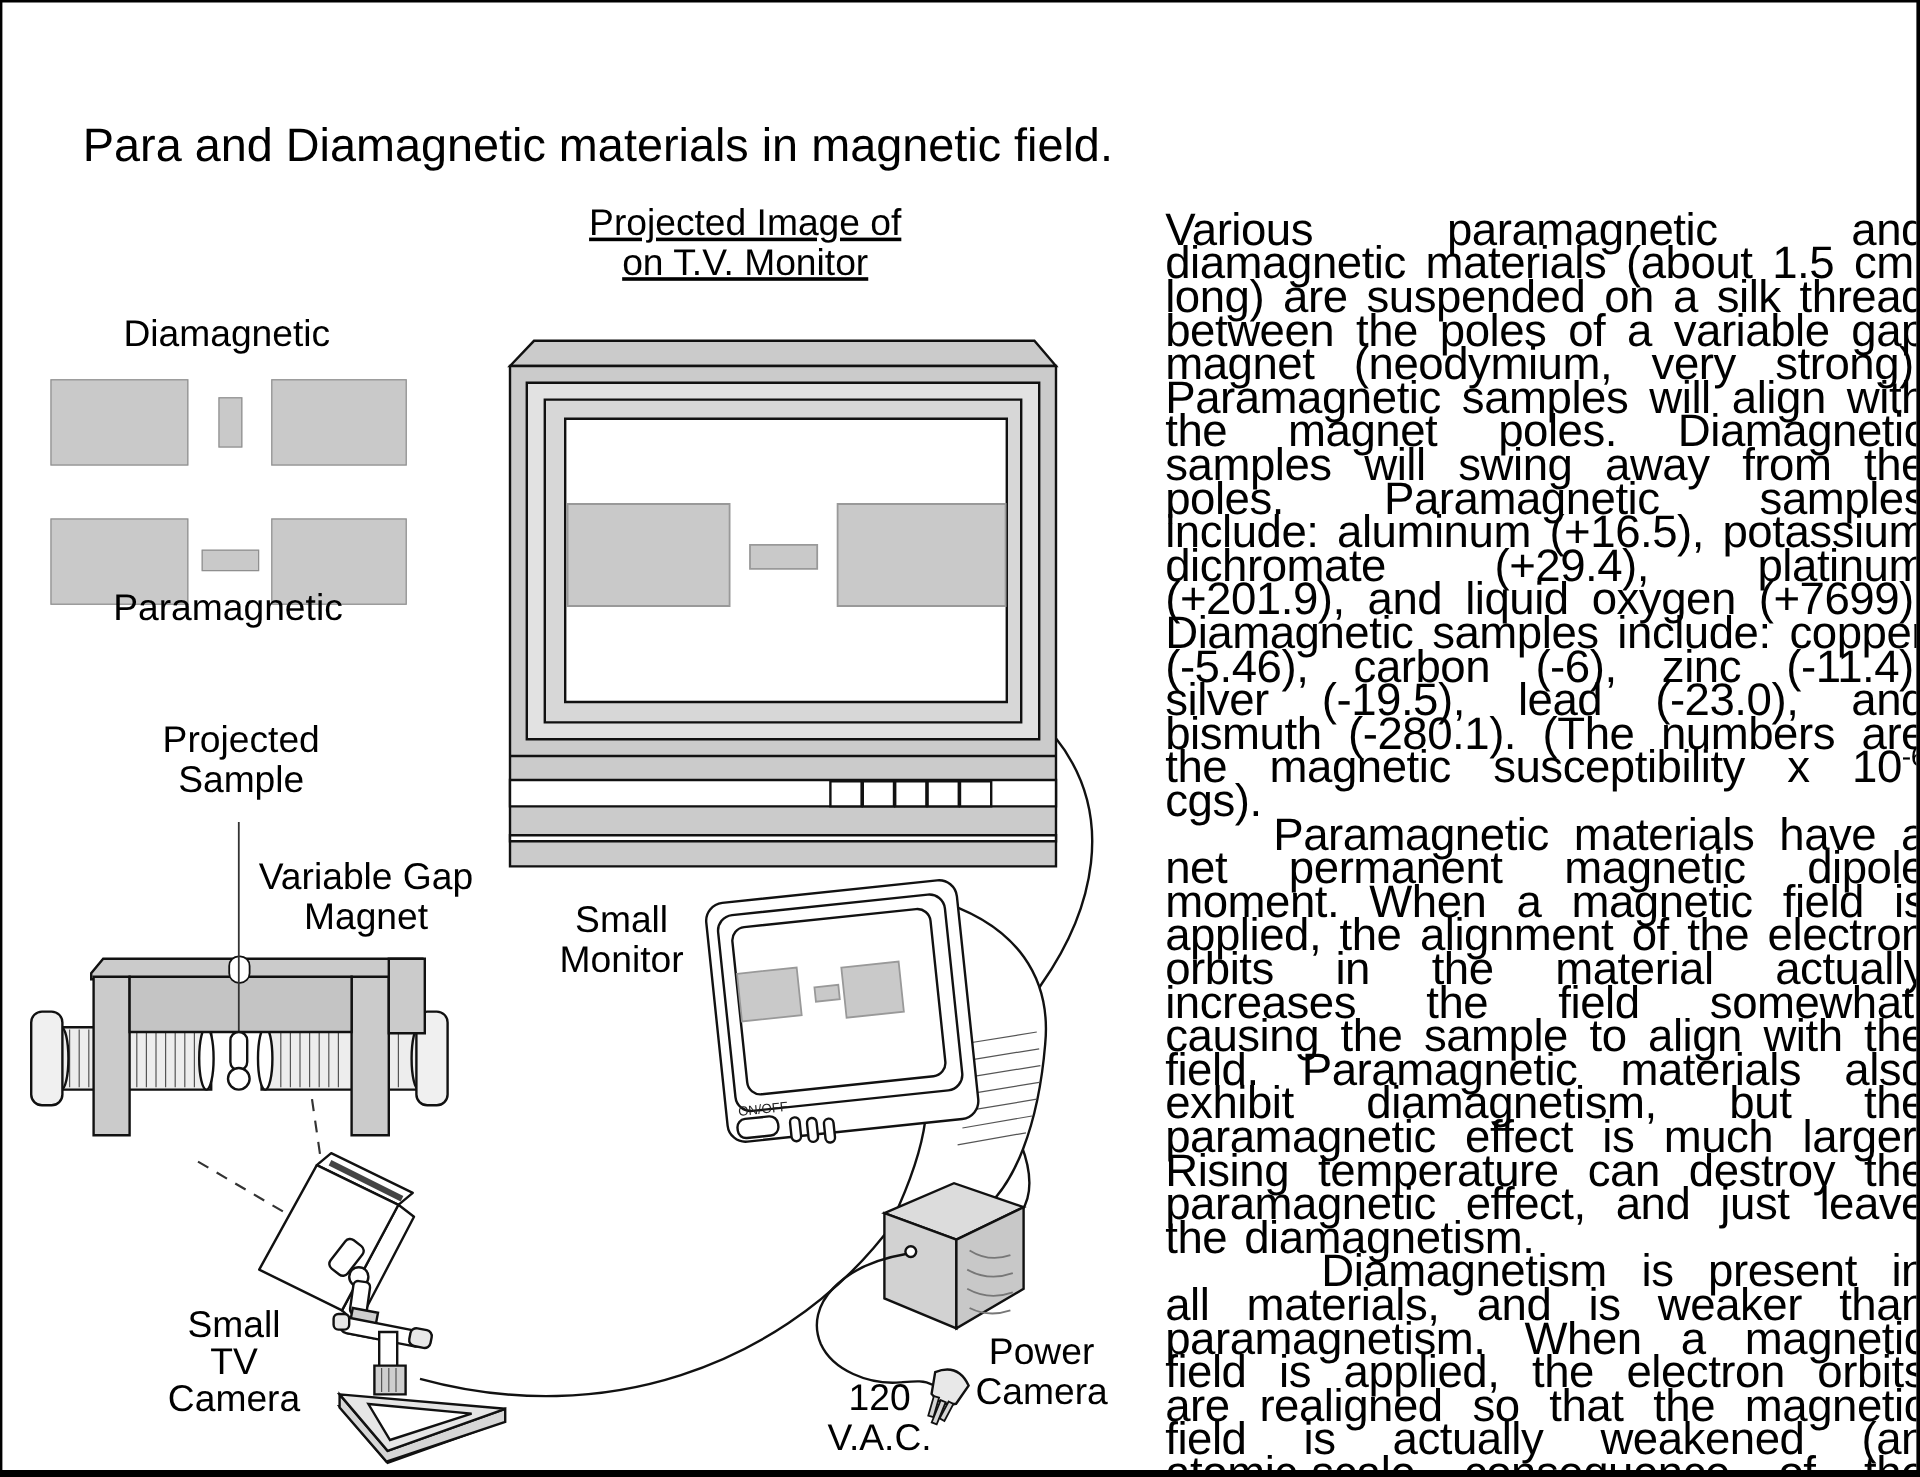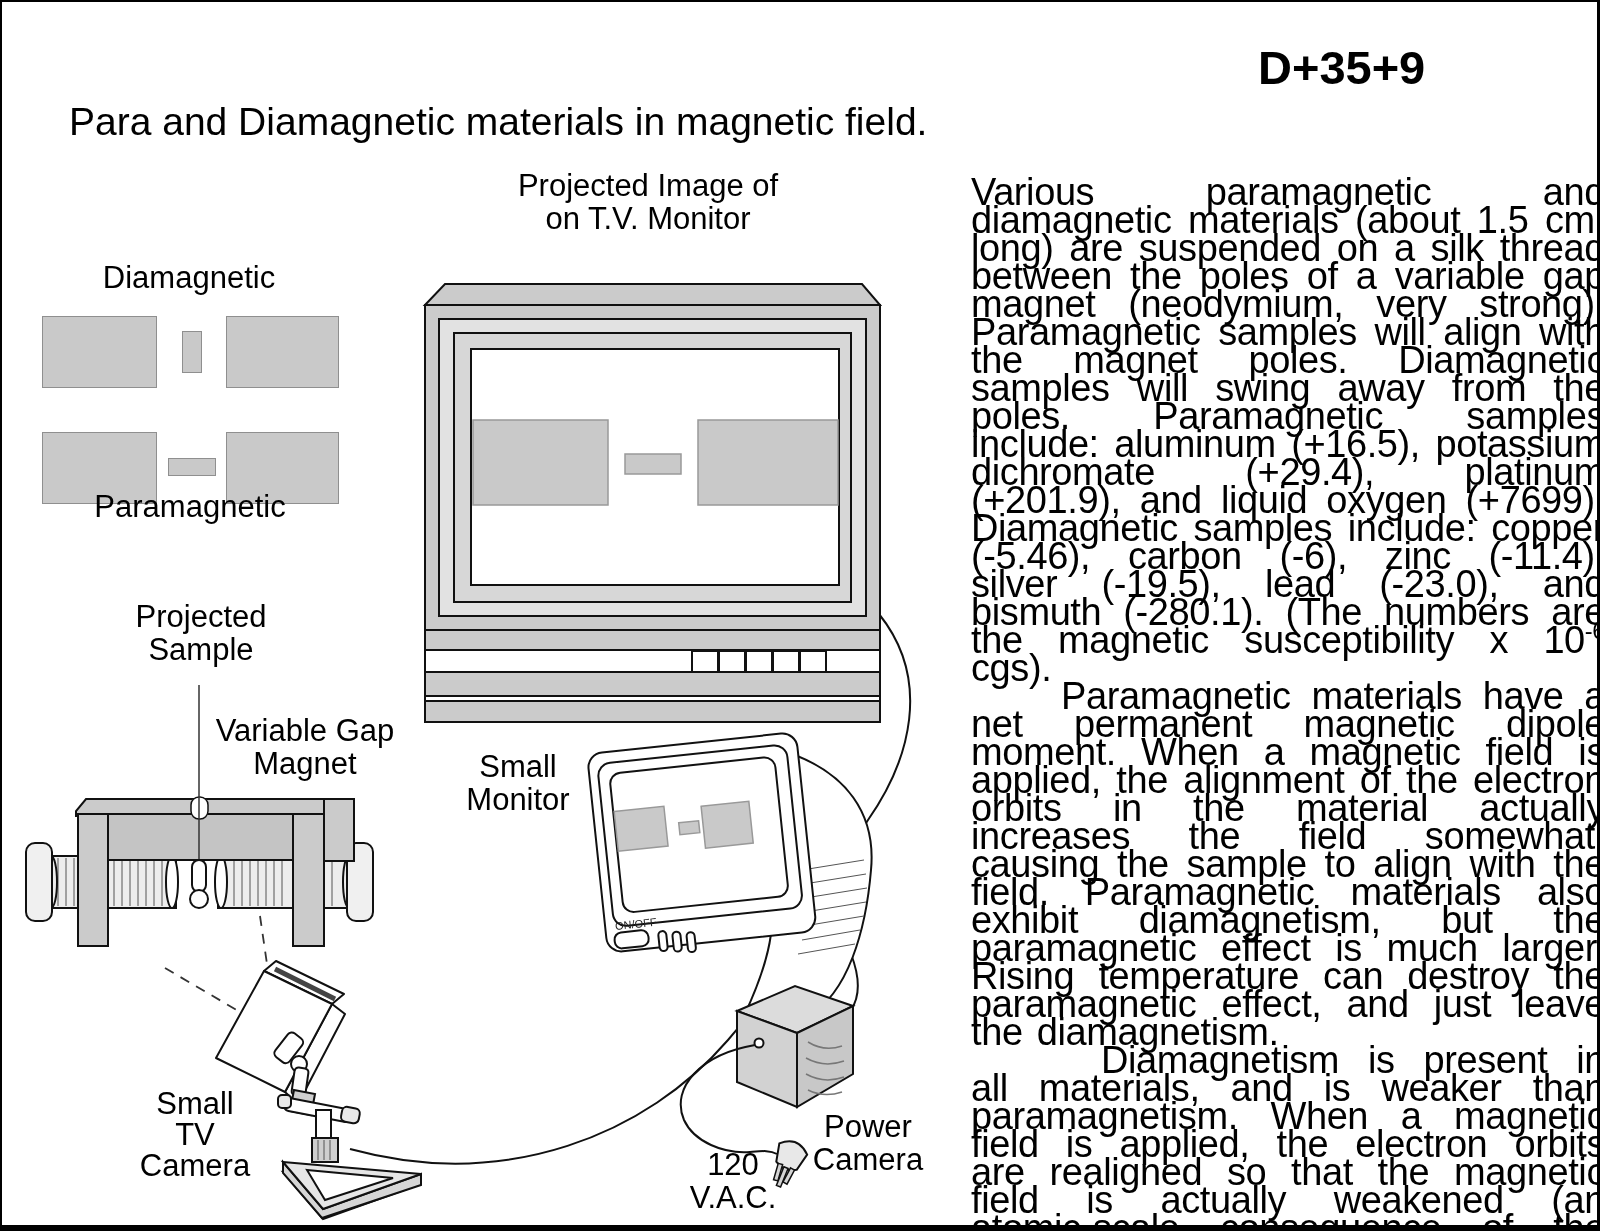--- a/index.html
+++ b/index.html
@@ -213,24 +213,23 @@
       <path class="ln" d="M 753,1043 C 700,1052 668,1085 682,1118 C 692,1140 722,1152 748,1150 C 760,1149 768,1148 775,1152"></path>
       <g transform="translate(786,1160) rotate(22)">
         <path d="M -15,-14 Q 0,-28 15,-14 L 11,4 Q 0,11 -11,4 Z" fill="#e8e8e8" stroke="#111" stroke-width="2"></path>
         <rect x="-9" y="4" width="4.5" height="17" fill="#d5d5d5" stroke="#111" stroke-width="1.5" transform="rotate(-6)"></rect>
         <rect x="-2" y="6" width="4.5" height="20" fill="#d5d5d5" stroke="#111" stroke-width="1.5"></rect>
         <rect x="5" y="4" width="4.5" height="16" fill="#d5d5d5" stroke="#111" stroke-width="1.5" transform="rotate(6)"></rect>
       </g>
     </g>
   </svg>
 
-  <div class="abs code" style="left:1256px;top:38px;">D+35+9</div>
   <div class="abs subtitle" style="left:67px;top:98px;">Para and Diamagnetic materials in magnetic field.</div>
 
-  <div class="abs ctr caption" style="left:646px;top:167px;">
+  <div class="abs ctr caption" style="left:619px;top:167px;text-decoration:underline;">
     <div>Projected Image of</div>
     <div>on T.V. Monitor</div>
   </div>
 
   <div class="abs ctr lbl" style="left:187px;top:259px;">Diamagnetic</div>
   <div class="samplebox" style="left:40px;top:314px;width:113px;height:70px;"></div>
   <div class="samplebox" style="left:224px;top:314px;width:111px;height:70px;"></div>
   <div class="samplebox" style="left:180px;top:329px;width:18px;height:40px;"></div>
 
   <div class="samplebox" style="left:40px;top:430px;width:113px;height:70px;"></div>

